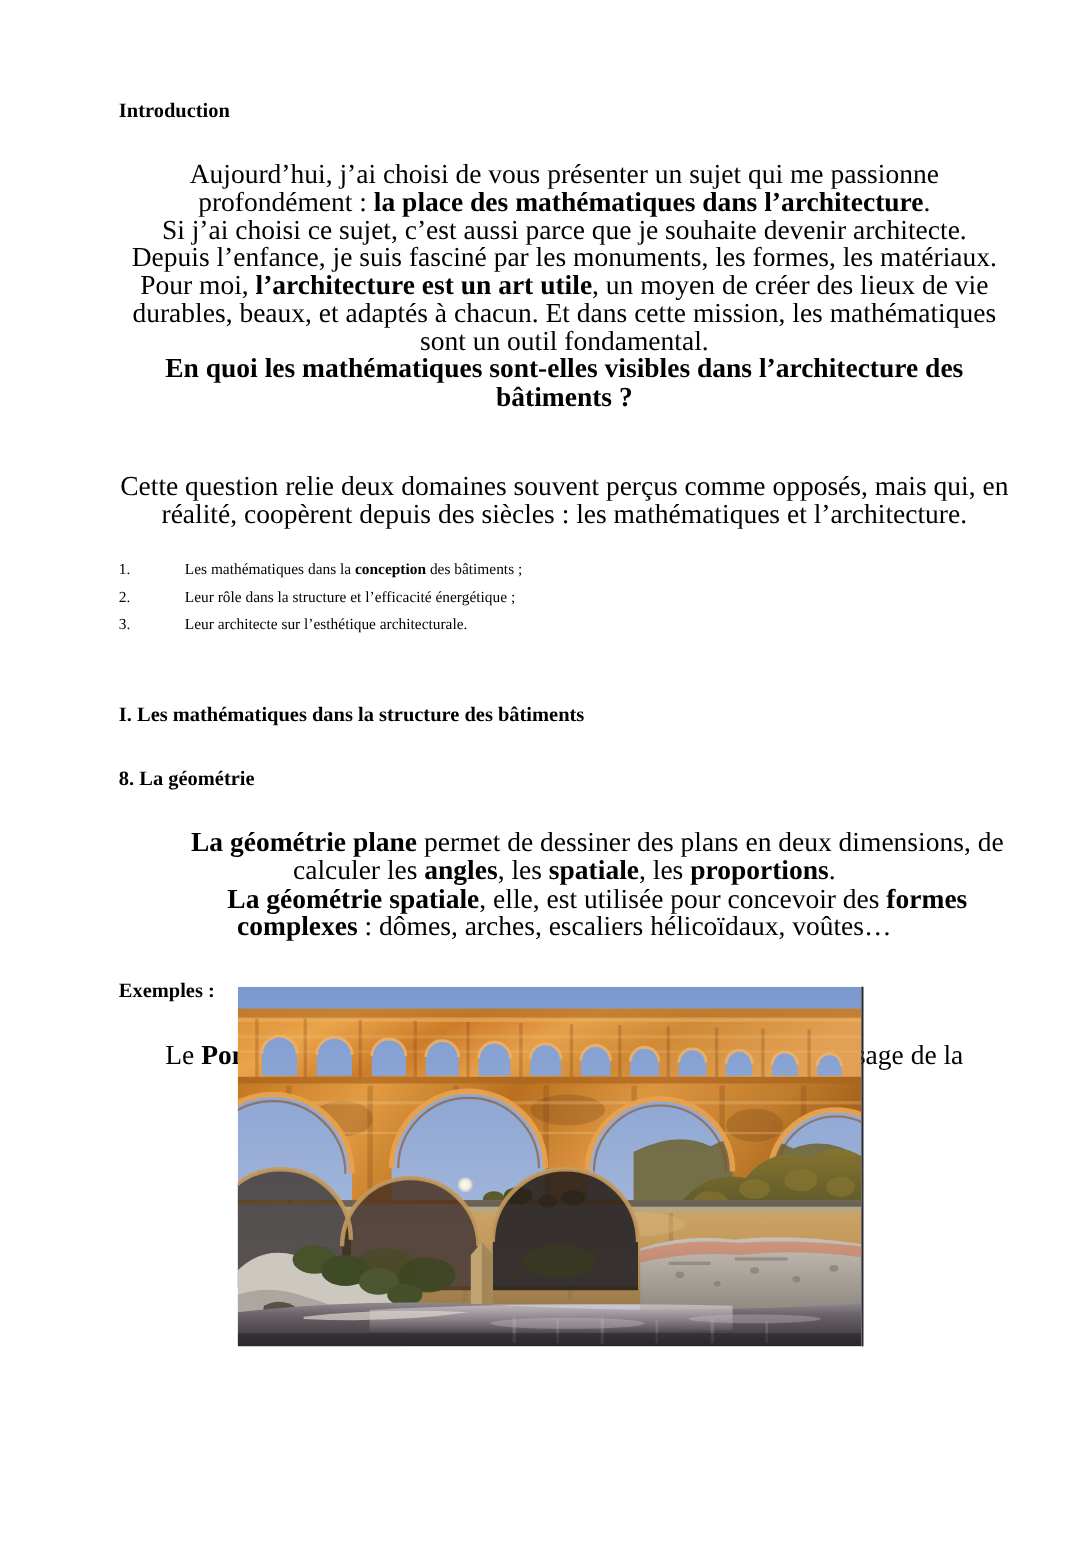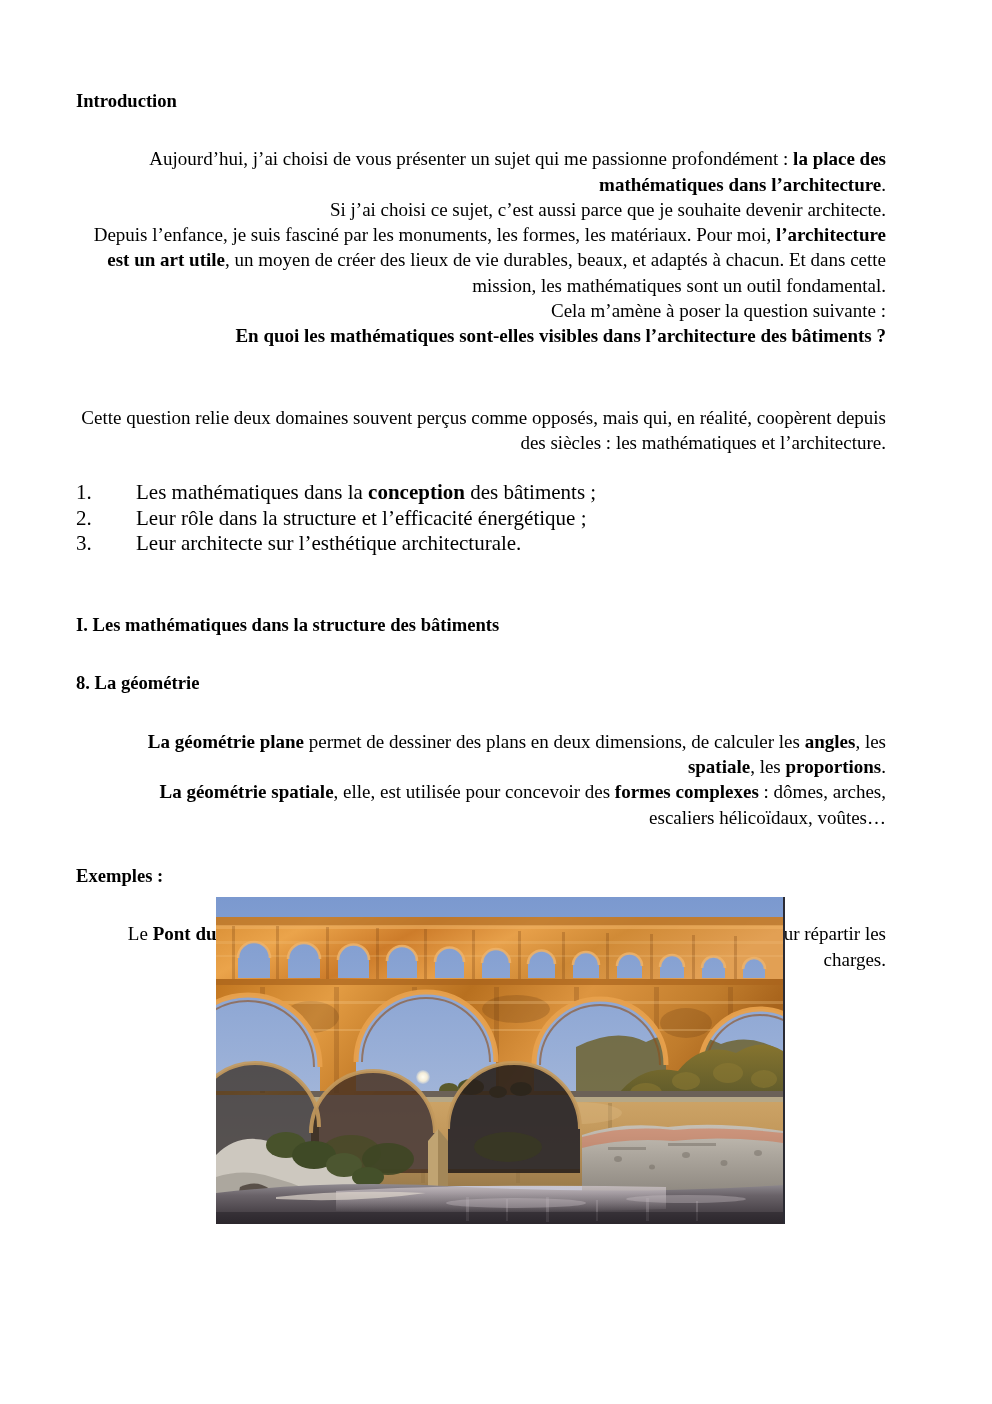--- a/index.html
+++ b/index.html
@@ -17,43 +17,43 @@
   }
   .page {
     position: absolute;
     left: 0; top: 0;
     width: 992px;
     height: 1404px;
     overflow: hidden;
   }
   .content {
     position: absolute;
-    left: 76px;
+    left: 108px;
     top: 88px;
     width: 810px;
   }
   .p {
-    font-size: 19px;
+    font-size: 25px;
     line-height: 25.3px;
     margin: 0;
-    text-align: right;
+    text-align: center;
     white-space: normal;
   }
   .bold { font-weight: bold; }
   .heading {
     font-size: 18.6px;
     line-height: 25.3px;
     font-weight: bold;
     margin: 0;
   }
   .gap-sm { height: 25px; }
   .gap-md { height: 33px; }
   .gap-xl { height: 56px; }
   .list-row {
-    font-size: 21px;
+    font-size: 14px;
     line-height: 25.3px;
     display: block;
   }
   .list-num {
     display: inline-block;
     width: 60px;
   }
   .indent-tab { display: inline-block; width: 60px; }
 
   
@@ -78,21 +78,20 @@
     <div class="heading">Introduction</div>
 
     <div class="gap-md"></div>
 
     <div class="p"><span>Aujourd’hui, j’ai choisi de vous présenter un sujet qui me passionne profondément : </span><span class="bold">la place des mathématiques dans l’architecture</span><span>.</span></div>
 
     <div class="p"><span>Si j’ai choisi ce sujet, c’est aussi parce que je souhaite devenir architecte.</span></div>
 
     <div class="p"><span>Depuis l’enfance, je suis fasciné par les monuments, les formes, les matériaux. Pour moi, </span><span class="bold">l’architecture est un art utile</span><span>, un moyen de créer des lieux de vie durables, beaux, et adaptés à chacun. Et dans cette mission, les mathématiques sont un outil fondamental.</span></div>
 
-    <div class="p"><span>Cela m’amène à poser la question suivante :</span></div>
 
     <div class="p bold"><span>En quoi les mathématiques sont-elles visibles dans l’architecture des bâtiments ?</span></div>
 
     <div class="gap-xl"></div>
 
     <div class="p"><span>Cette question relie deux domaines souvent perçus comme opposés, mais qui, en réalité, coopèrent depuis des siècles : les mathématiques et l’architecture.</span></div>
 
     <div class="gap-sm"></div>
 
 

